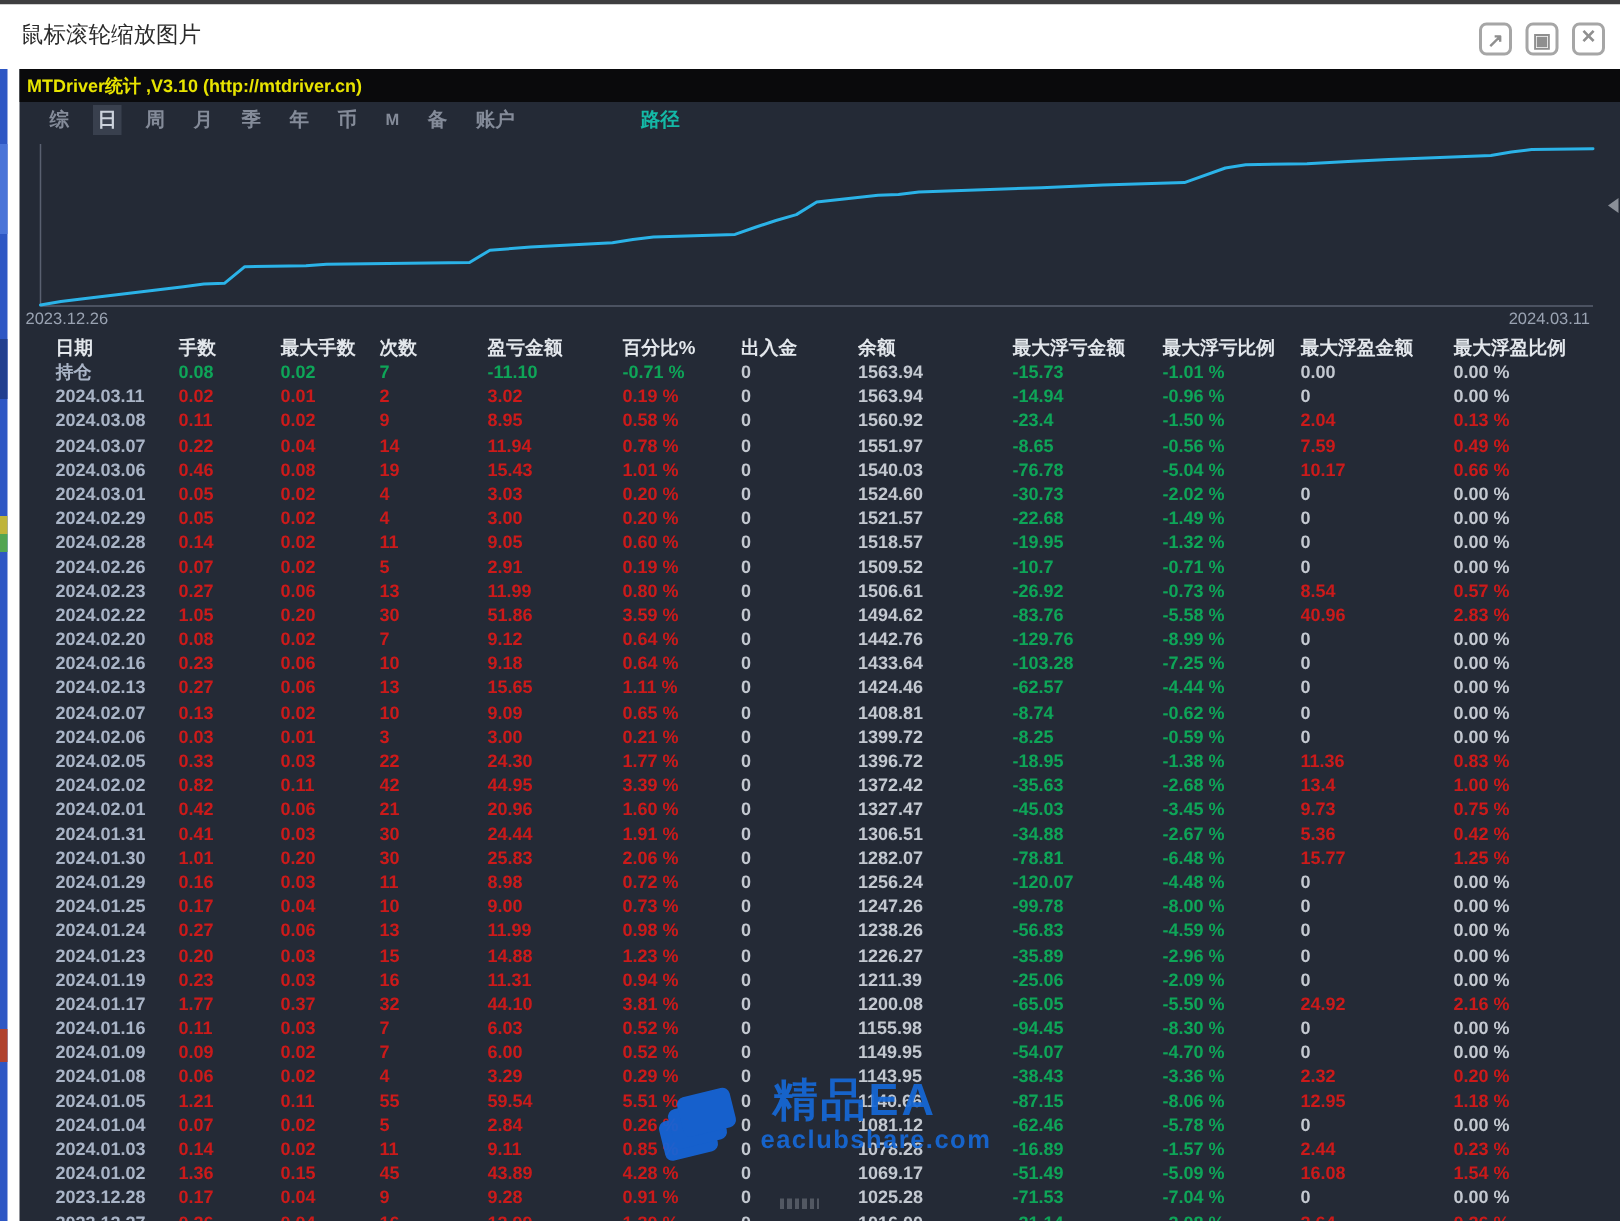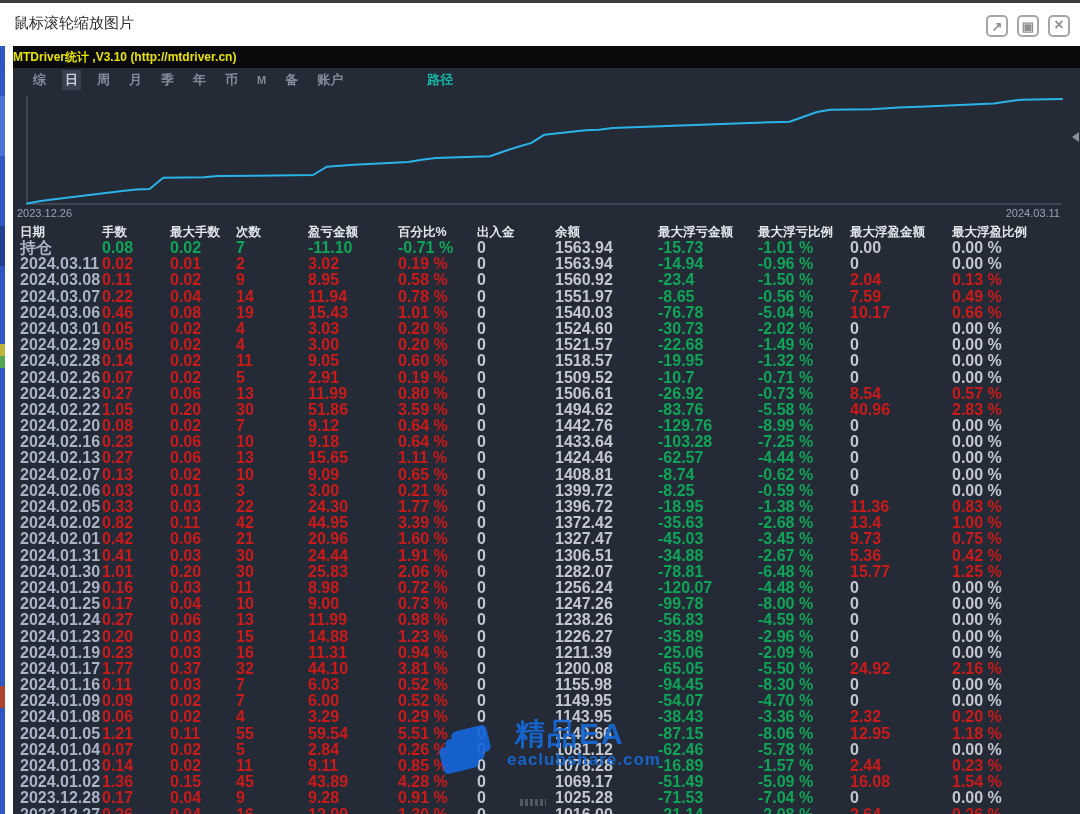--- a/index.html
+++ b/index.html
@@ -19,42 +19,42 @@
   .page-edge{position:absolute;left:0;top:46px;width:5px;height:768px;background:#2e57c4;}
   .page-edge .seg{position:absolute;left:0;width:5px;}
   .seg1{top:50px;height:60px;background:#4a74d8;}
   .seg2{top:298px;height:12px;background:#bfb43a;}
   .seg3{top:310px;height:12px;background:#52a552;}
   .seg4{top:640px;height:22px;background:#b0422f;}
   .seg5{top:180px;height:40px;background:#223f8f;}
   
   .panel{position:absolute;left:13px;top:46px;width:1067px;height:768px;background:#242a36;}
   .app-titlebar{height:22px;line-height:22px;background:#0a0a0c;color:#e8e400;
-                font-size:12px;font-weight:bold;}
+                font-size:12px;font-weight:bold;padding-left:5px;}
   .menu{height:24px;display:flex;align-items:center;padding-left:17px;gap:13px;
         font-size:13px;font-weight:bold;color:#848b99;}
   .menu .mi{cursor:pointer;padding:1px 3px;}
   .menu .mi.active{background:#39404e;color:#ccd2dc;}
   .menu .mi.small{font-size:11px;}
   .menu .path{margin-left:68px;color:#14b8a6;}
   
   .chart{position:absolute;left:0;top:46px;width:1067px;height:130px;}
   .chart svg{position:absolute;left:0;top:0;}
   .xlab{position:absolute;top:115px;font-size:11px;color:#9aa3b2;}
   .xlab.left{left:4px;}
   .xlab.right{right:20px;}
   .edge-marker{position:absolute;right:1px;top:40px;width:0;height:0;
                border-top:5px solid transparent;border-bottom:5px solid transparent;
                border-right:7px solid #8a8f98;}
   
   .stat-table{position:absolute;left:0;top:178px;width:1067px;}
-  .thead,.trow{display:grid;padding-left:7px;
+  .thead,.trow{display:grid;padding-left:24px;
      grid-template-columns:82px 68px 66px 72px 90px 79px 78px 103px 100px 92px 102px 100px;}
   .thead{height:16px;line-height:16px;font-size:12.5px;font-weight:bold;color:#e3e7ec;}
-  .trow{height:16.2px;line-height:16.2px;font-size:16px;font-weight:bold;}
+  .trow{height:16.2px;line-height:16.2px;font-size:12px;font-weight:bold;}
   .cell{white-space:nowrap;overflow:hidden;}
   .c-date{color:#a9b4c6;}
   .c-red{color:#cb1a1a;}
   .c-green{color:#0ea558;}
   .c-neutral{color:#c3c8d0;}
   
   .watermark{position:absolute;left:439px;top:718px;display:flex;align-items:flex-start;
              opacity:.93;pointer-events:none;}
   .wm-logo{position:relative;width:62px;height:62px;}
   .wm-logo .sheet{position:absolute;width:36px;height:27px;border-radius:5px;background:#1565d8;

